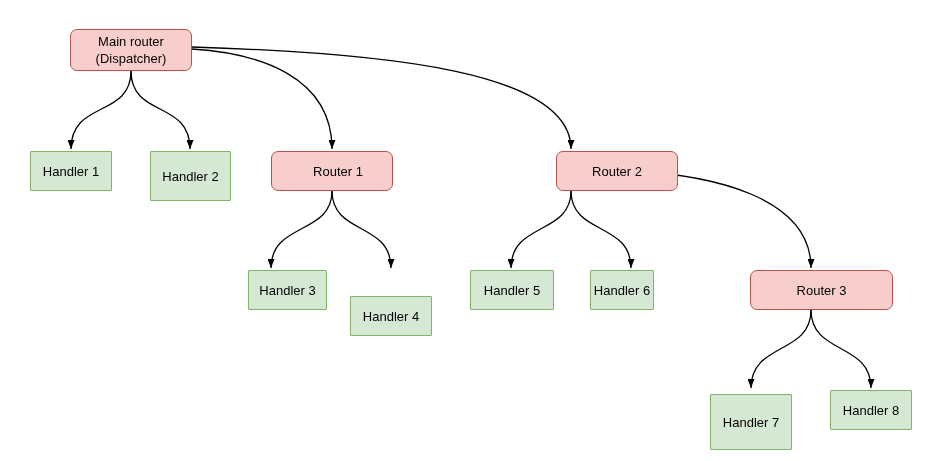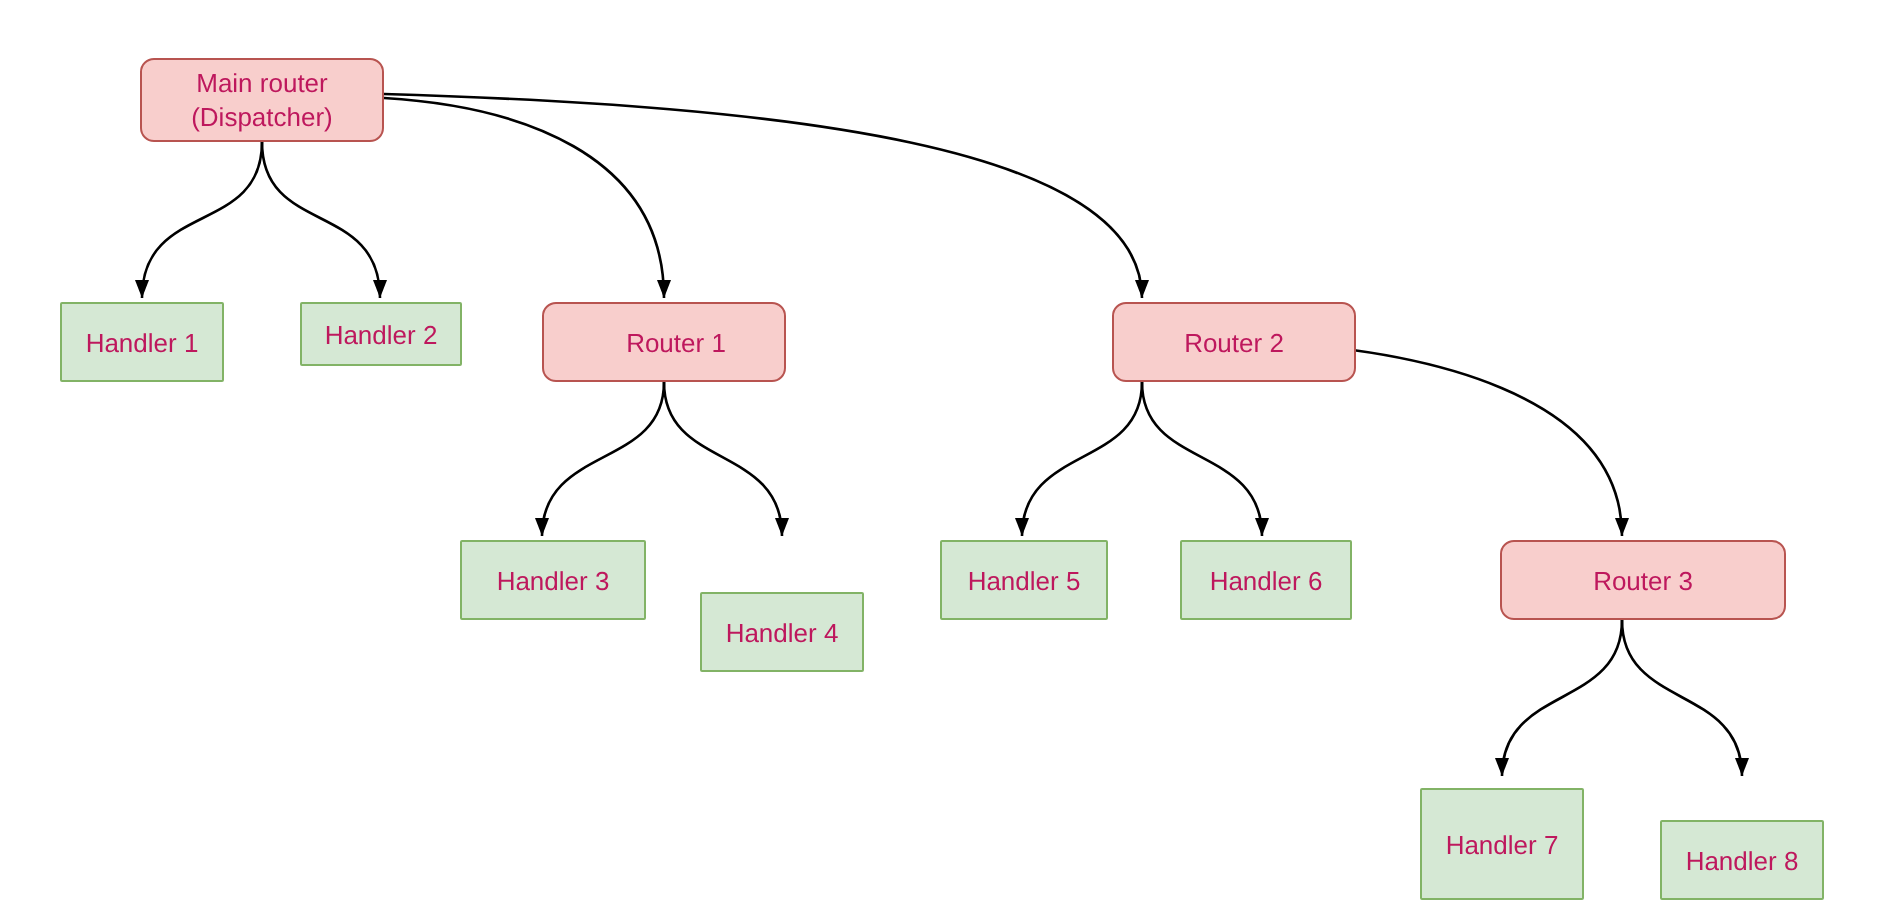--- a/index.html
+++ b/index.html
@@ -24,21 +24,21 @@
   }
   .node {
     position: absolute;
     box-sizing: border-box;
     display: flex;
     align-items: center;
     justify-content: center;
     text-align: center;
     font-size: 13px;
     line-height: 17px;
-    color: #be185d;
+    color: #000000;
     white-space: pre-line;
   }
   .router {
     background: #f8cecc;
     border: 1.4px solid #b85450;
     border-radius: 7px;
   }
   .handler {
     background: #d5e8d4;
     border: 1.4px solid #82b366;
@@ -74,53 +74,53 @@
 
   <div class="node router" style="left:70px; top:29px; width:122px; height:42px;">
     <span>Main router
 (Dispatcher)</span>
   </div>
 
   <div class="node handler" style="left:30px; top:151px; width:82px; height:40px;">
     <span>Handler 1</span>
   </div>
 
-  <div class="node handler" style="left:150px; top:151px; width:81px; height:32px;">
+  <div class="node handler" style="left:150px; top:151px; width:81px; height:50px;">
     <span>Handler 2</span>
   </div>
 
   <div class="node router" style="left:271px; top:151px; width:122px; height:40px;padding-left:12px;">
     <span>Router 1</span>
   </div>
 
   <div class="node router" style="left:510px; top:151px; width:122px; height:40px;margin-left:46px;">
     <span>Router 2</span>
   </div>
 
-  <div class="node handler" style="left:230px; top:270px; width:93px; height:40px;">
+  <div class="node handler" style="left:248px; top:270px; width:79px; height:40px;">
     <span>Handler 3</span>
   </div>
 
   <div class="node handler" style="left:350px; top:270px; width:82px; height:40px;margin-top:26px;">
     <span>Handler 4</span>
   </div>
 
   <div class="node handler" style="left:470px; top:270px; width:84px; height:40px;">
     <span>Handler 5</span>
   </div>
 
-  <div class="node handler" style="left:590px; top:270px; width:86px; height:40px;">
+  <div class="node handler" style="left:590px; top:270px; width:64px; height:40px;">
     <span>Handler 6</span>
   </div>
 
   <div class="node router" style="left:750px; top:270px; width:143px; height:40px;">
     <span>Router 3</span>
   </div>
 
   <div class="node handler" style="left:710px; top:394px; width:82px; height:56px;">
     <span>Handler 7</span>
   </div>
 
-  <div class="node handler" style="left:830px; top:390px; width:82px; height:40px;margin-top:20px;">
+  <div class="node handler" style="left:830px; top:390px; width:82px; height:40px;">
     <span>Handler 8</span>
   </div>
 
 </div>
 
 </body></html>

